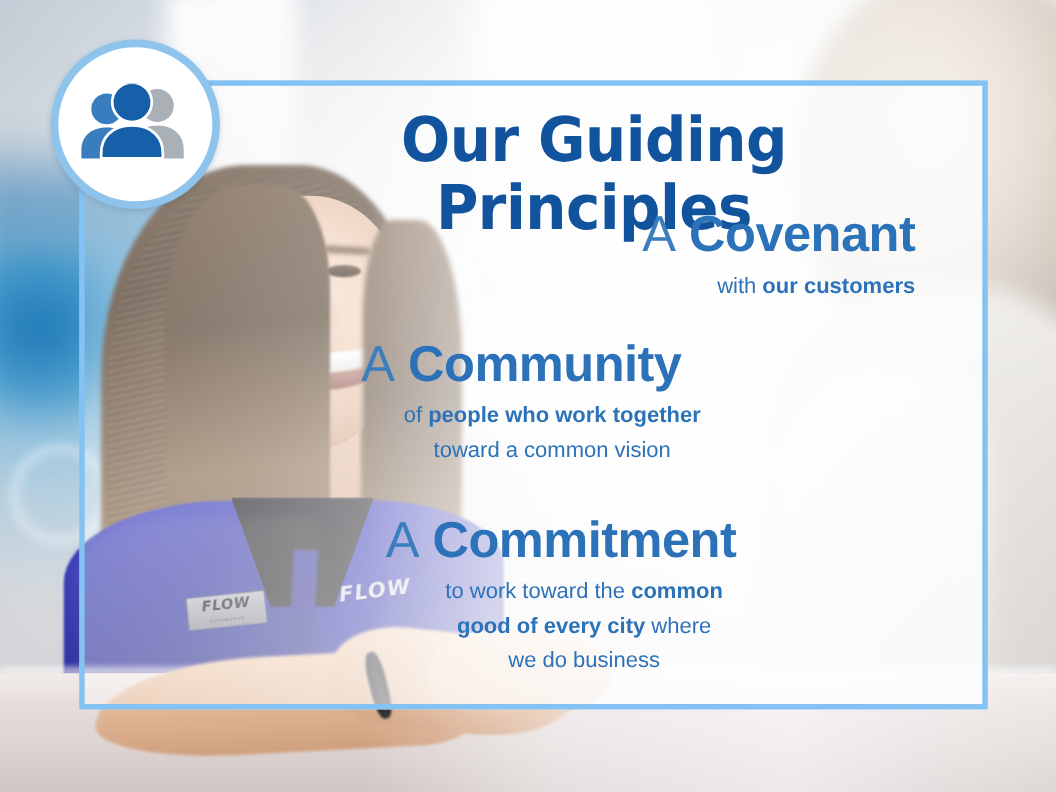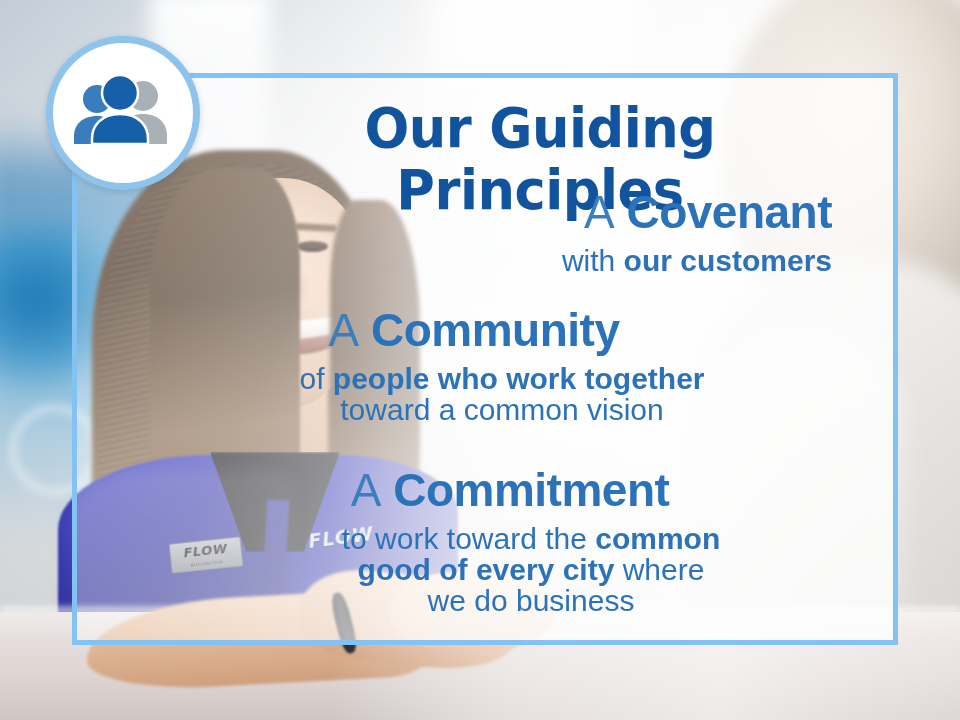--- a/index.html
+++ b/index.html
@@ -268,21 +268,21 @@
   .principle { position:absolute; width:826px; text-align:center; }
   .headline {
     font-family:"Liberation Sans", sans-serif;
     font-size:46px; line-height:54px; color:#2c72b9;
     letter-spacing:-0.5px;
   }
   .headline .lite { font-weight:300; color:#3a7ebd; }
   .headline .bold { font-weight:bold; }
   .sub {
     font-family:"Liberation Sans", sans-serif;
-    font-size:30px; line-height:31px; color:#2c72b9; font-weight:normal;
+    font-size:20px; line-height:31px; color:#2c72b9; font-weight:normal;
     margin-top:6px;
   }
   .sub b { font-weight:bold; }
 
   .pr1 { top:112px;text-align:right; }
   .pr1 .headline { padding-right:66px; }
   .pr1 .sub { padding-right:66px; }
 
   .pr2 { top:230px; }
   .pr2 .headline { padding-right:22px; }

